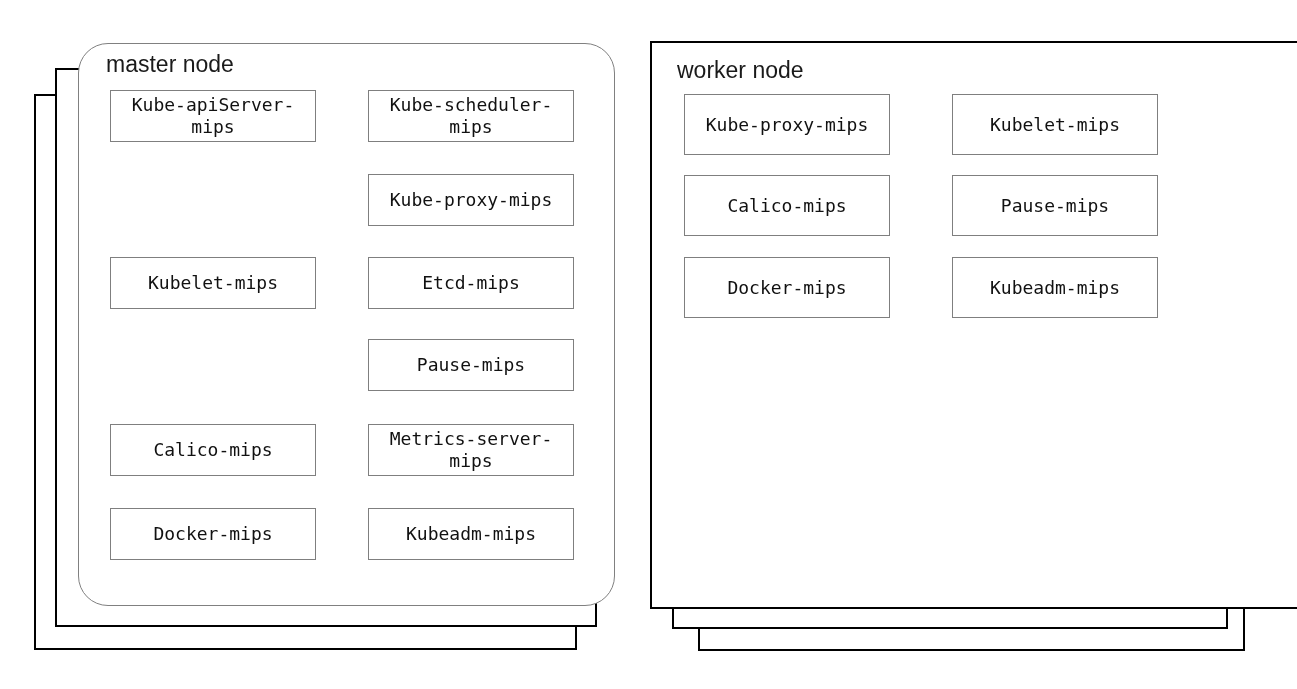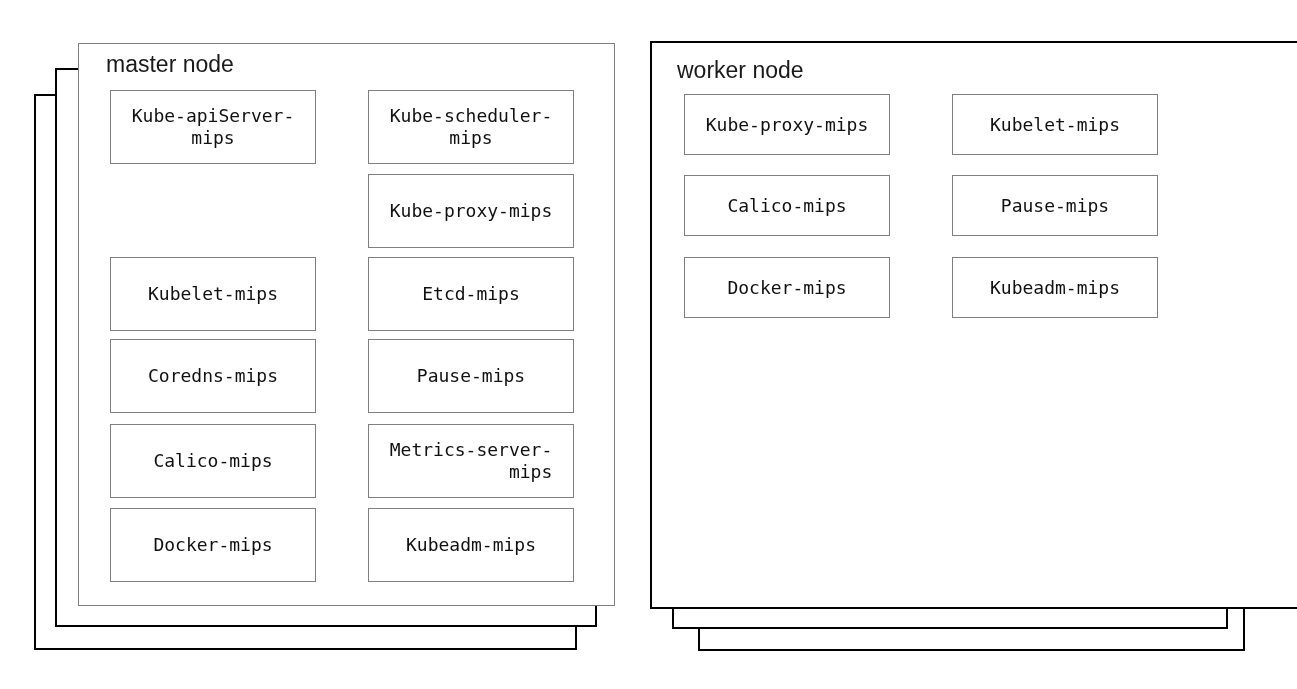--- a/index.html
+++ b/index.html
@@ -40,48 +40,47 @@
     display: flex;
     align-items: center;
     justify-content: center;
     text-align: center;
     font-family: "DejaVu Sans Mono", monospace;
     font-size: 18px;
     line-height: 22px;
     color: #111111;
     white-space: pre-line;
   }
-  .comp-box.m { height: 74px; }
+  .comp-box.m { height: 52px; }
   .comp-box.w { height: 61px; }
 </style>
 </head>
 <body>
 
 <div class="canvas">
 
   <div class="layer" style="left:34px; top:94px; width:543px; height:556px;"></div>
   <div class="layer" style="left:55px; top:68px; width:542px; height:559px;"></div>
-  <div class="panel master" style="left:78px; top:43px; width:537px; height:563px;">
+  <div class="panel master" style="left:78px; top:43px; width:537px; height:563px;border-radius:30px;">
     <div class="node-title" style="left:27px; top:6px;">master node</div>
 
     <div class="comp-box m" style="left:31px; top:46px;">Kube-apiServer-
 mips</div>
     <div class="comp-box m" style="left:289px; top:46px;">Kube-scheduler-
 mips</div>
 
     <div class="comp-box m" style="left:289px; top:130px;">Kube-proxy-mips</div>
 
     <div class="comp-box m" style="left:31px; top:213px;">Kubelet-mips</div>
     <div class="comp-box m" style="left:289px; top:213px;">Etcd-mips</div>
 
-    <div class="comp-box m" style="left:31px; top:295px;">Coredns-mips</div>
     <div class="comp-box m" style="left:289px; top:295px;">Pause-mips</div>
 
     <div class="comp-box m" style="left:31px; top:380px;">Calico-mips</div>
-    <div class="comp-box m" style="left:289px; top:380px;text-align:right;">Metrics-server-
+    <div class="comp-box m" style="left:289px; top:380px;">Metrics-server-
 mips</div>
 
     <div class="comp-box m" style="left:31px; top:464px;">Docker-mips</div>
     <div class="comp-box m" style="left:289px; top:464px;">Kubeadm-mips</div>
   </div>
 
   <div class="layer" style="left:698px; top:88px; width:547px; height:563px;"></div>
   <div class="layer" style="left:672px; top:64px; width:556px; height:565px;"></div>
   <div class="panel worker" style="left:650px; top:41px; width:674px; height:568px;">
     <div class="node-title" style="left:25px; top:13px;">worker node</div>

